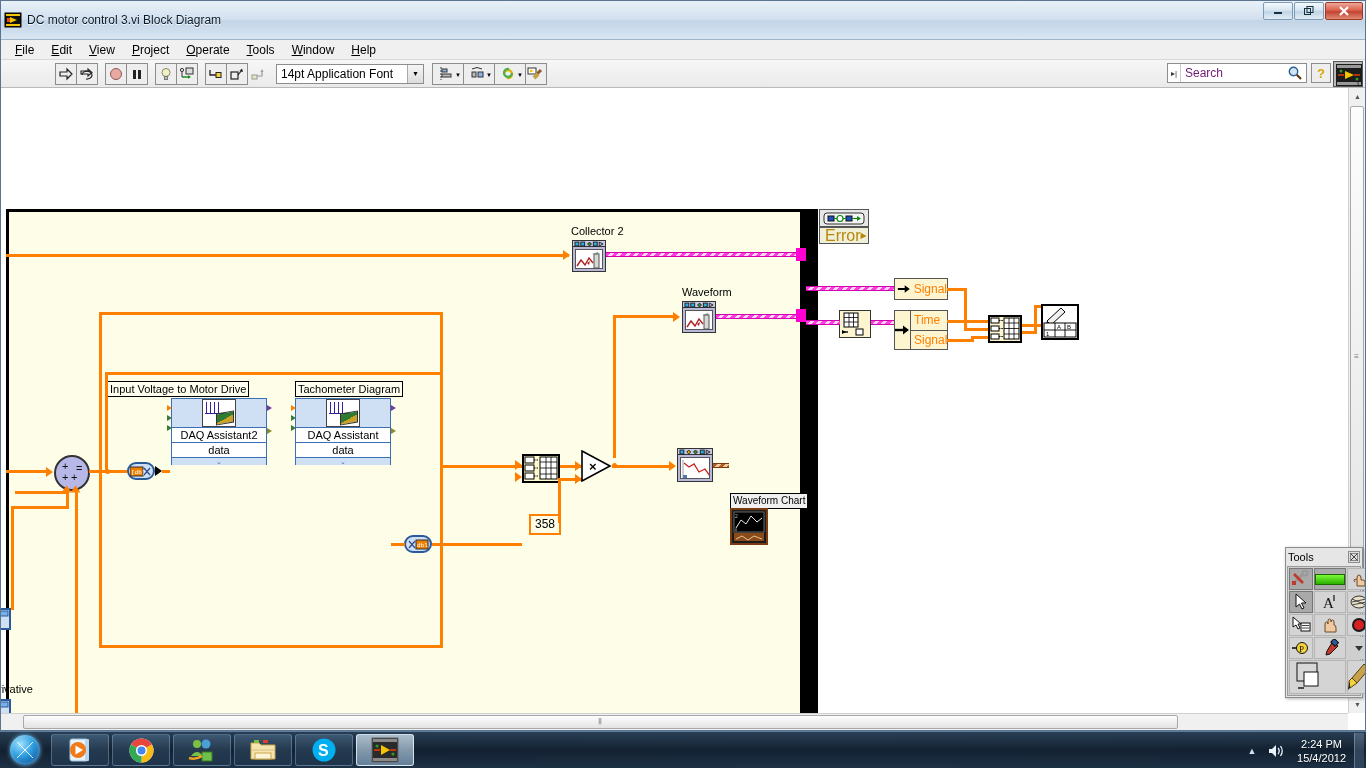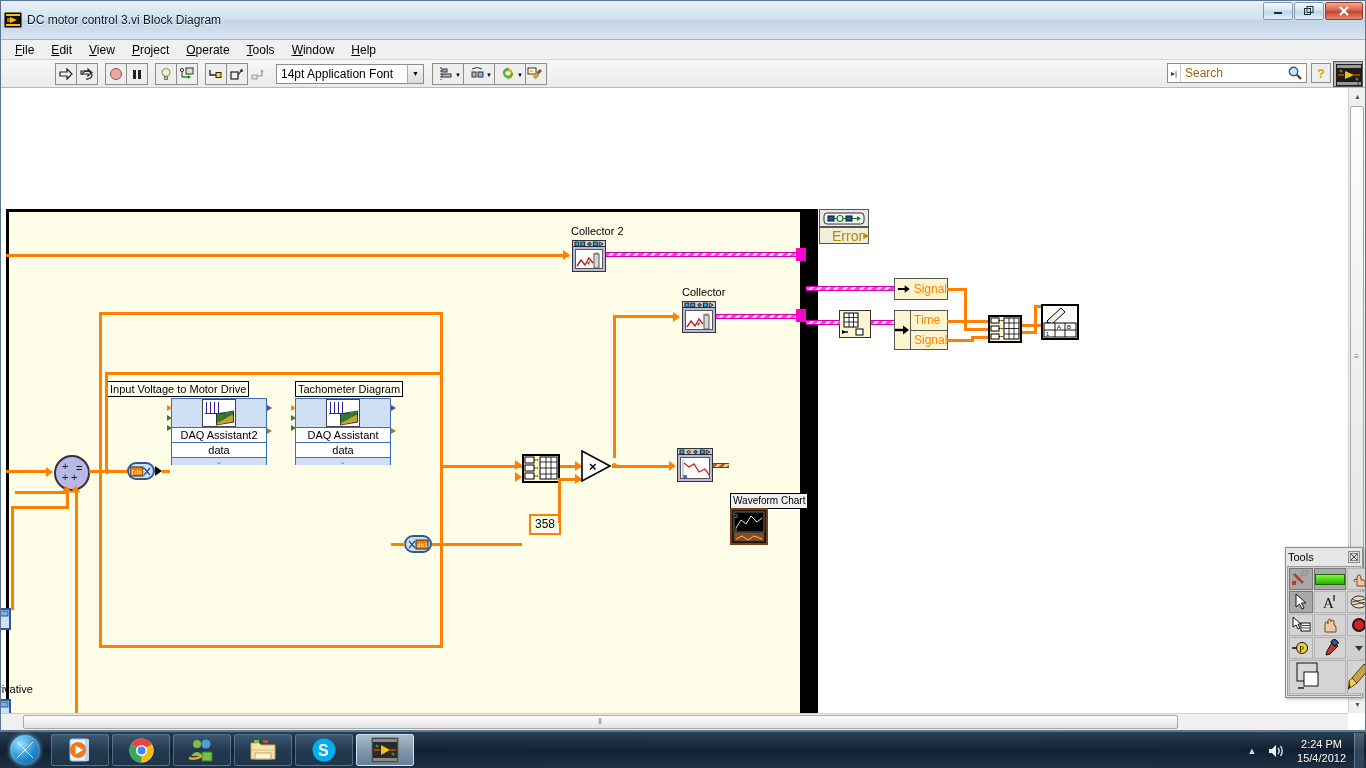--- a/index.html
+++ b/index.html
@@ -85,21 +85,21 @@
     border-left:1px solid #aaa; background:linear-gradient(180deg,#f6f6f6,#dcdcdc);
     display:flex; align-items:center; justify-content:center; font-size:7px;
   }
   .tbtn-drop { width:32px; }
   .dropcaret { position:absolute; right:2px; bottom:6px; font-size:6px; }
   #searchbox {
     position:absolute; right:58px; top:3px; width:140px; height:20px;
     border:1px solid #8d8d8d; background:#fff; display:flex; align-items:center;
   }
   #searchbox .sarrow { width:13px; text-align:center; font-size:8px; color:#333; border-right:1px solid #ccc; height:100%; line-height:19px;}
-  #searchbox .splace { font-size:12px; color:#a16207; padding-left:4px; flex:1;}
+  #searchbox .splace { font-size:12px; color:#701a75; padding-left:4px; flex:1;}
   #helpbtn {
     position:absolute; right:34px; top:3px; width:20px; height:20px;
     border:1px solid #8d8d8d; background:#eee; display:flex; align-items:center; justify-content:center;
     font-size:13px; color:#d8a400; font-weight:bold;
   }
   #vi-thumb {
     position:absolute; right:2px; top:1px; width:30px; height:26px;
     border:1px solid #555; background:#cfcfcf; overflow:hidden;
   }
 
@@ -493,21 +493,21 @@
             <rect x="18" y="4" width="5" height="14" fill="#d8d8d8" stroke="#555"></rect>
             <polygon points="16,4 22,2 23,5" fill="#888"></polygon>
             <polygon points="11,13 14,11 13,15" fill="#b02020"></polygon>
           </svg>
         </div>
       </div>
 
       <div class="dynwire" style="left:605px; top:164px; width:192px;"></div>
       <div style="position:absolute; left:795px; top:160px; width:10px; height:13px; background:#ff00d0;"></div>
 
-      <div class="lbl" style="left:681px; top:198px;">Collector</div>
+      <div class="lbl" style="left:681px; top:198px;">Waveform</div>
       <div class="viicon" style="left:681px; top:213px; width:34px; height:32px;">
         <div class="hdr">
           <svg width="32" height="6" viewBox="0 0 32 6">
             <rect x="1" y="1" width="4" height="4" fill="#2ab0e0" stroke="#222"></rect>
             <rect x="7" y="1" width="4" height="4" fill="#2ab0e0" stroke="#222"></rect>
             <polygon points="14,3 16,1 18,3 16,5" fill="#2a9b2a" stroke="#222"></polygon>
             <rect x="20" y="1" width="4" height="4" fill="#2ab0e0" stroke="#222"></rect>
             <polygon points="26,1 30,3 26,5" fill="#c9c9e4" stroke="#222"></polygon>
           </svg>
         </div>
@@ -730,21 +730,21 @@
           <rect x="5" y="4" width="6" height="5" fill="#2050c0" stroke="#111"></rect>
           <circle cx="17" cy="6.5" r="3" fill="#fff" stroke="#0a8a0a" stroke-width="1.2"></circle>
           <rect x="23" y="4" width="6" height="5" fill="#2050c0" stroke="#111"></rect>
           <path d="M11,6.5 L14,6.5 M20,6.5 L23,6.5 M29,6.5 L34,6.5" stroke="#0a8a0a" stroke-width="1.1"></path>
           <polygon points="34,4 38,6.5 34,9" fill="#0a8a0a"></polygon>
         </svg>
       </div>
       <div style="position:absolute; left:818px; top:139px; width:50px; height:17px;
                   background:#f0f0d8; border:1px solid #555; display:flex; align-items:center;">
         <div style="width:7px; height:13px; background:#222; margin-left:2px;"></div>
-        <div style="font-size:14px; color:#b8860b; margin-left:10px; flex:1;">Error</div>
+        <div style="font-size:16px; color:#b8860b; margin-left:3px; flex:1;">Error</div>
         <div style="font-size:8px; color:#b8860b; margin-right:2px;">▶</div>
       </div>
 
       <div style="position:absolute; left:893px; top:190px; width:54px; height:22px;
                   background:#fdf5d0; border:1px solid #555; display:flex; align-items:center;">
         <svg width="16" height="14" viewBox="0 0 16 14" style="margin-left:2px;">
           <path d="M1,7 L10,7" stroke="#000" stroke-width="2.4"></path>
           <polygon points="9,2.5 15,7 9,11.5" fill="#000"></polygon>
         </svg>
         <div style="font-size:12px; color:#ff8000; padding-left:3px;">Signal</div>

